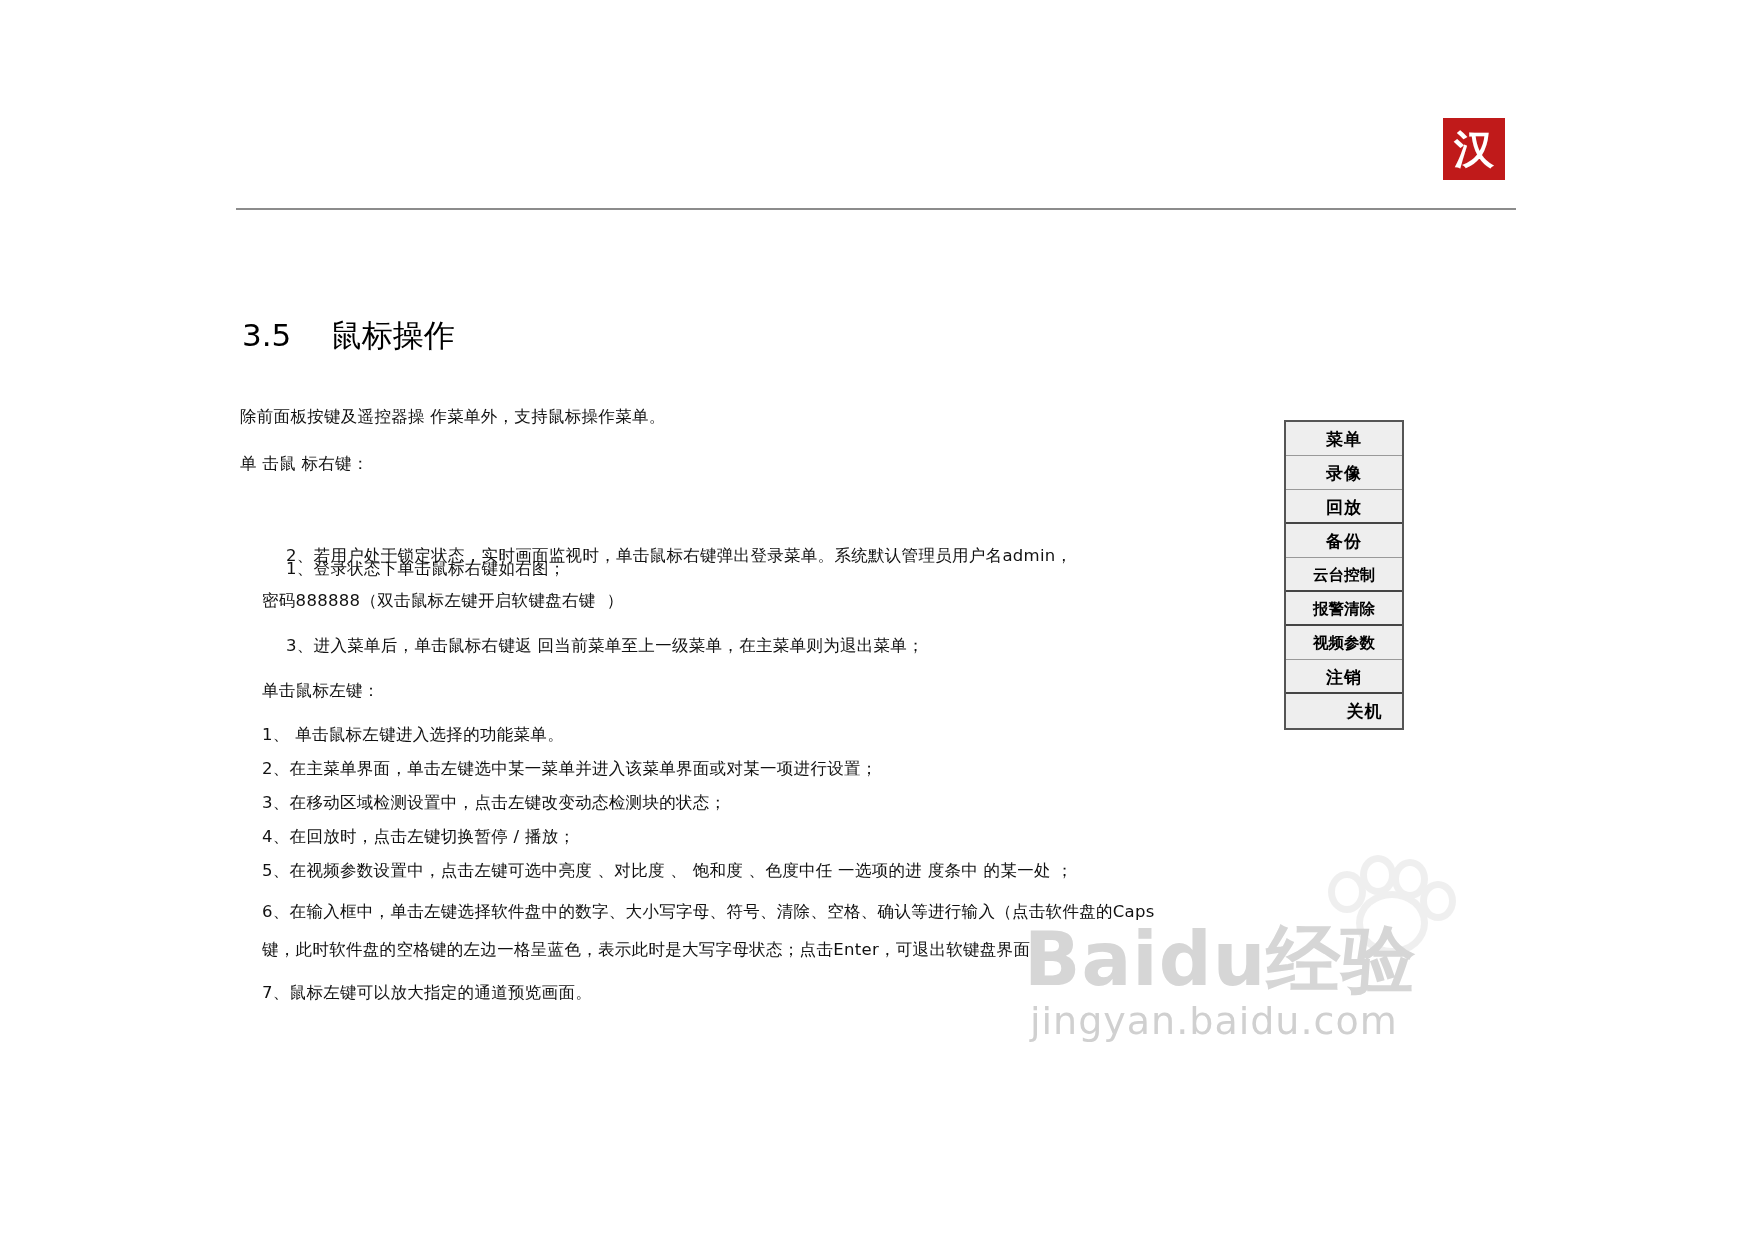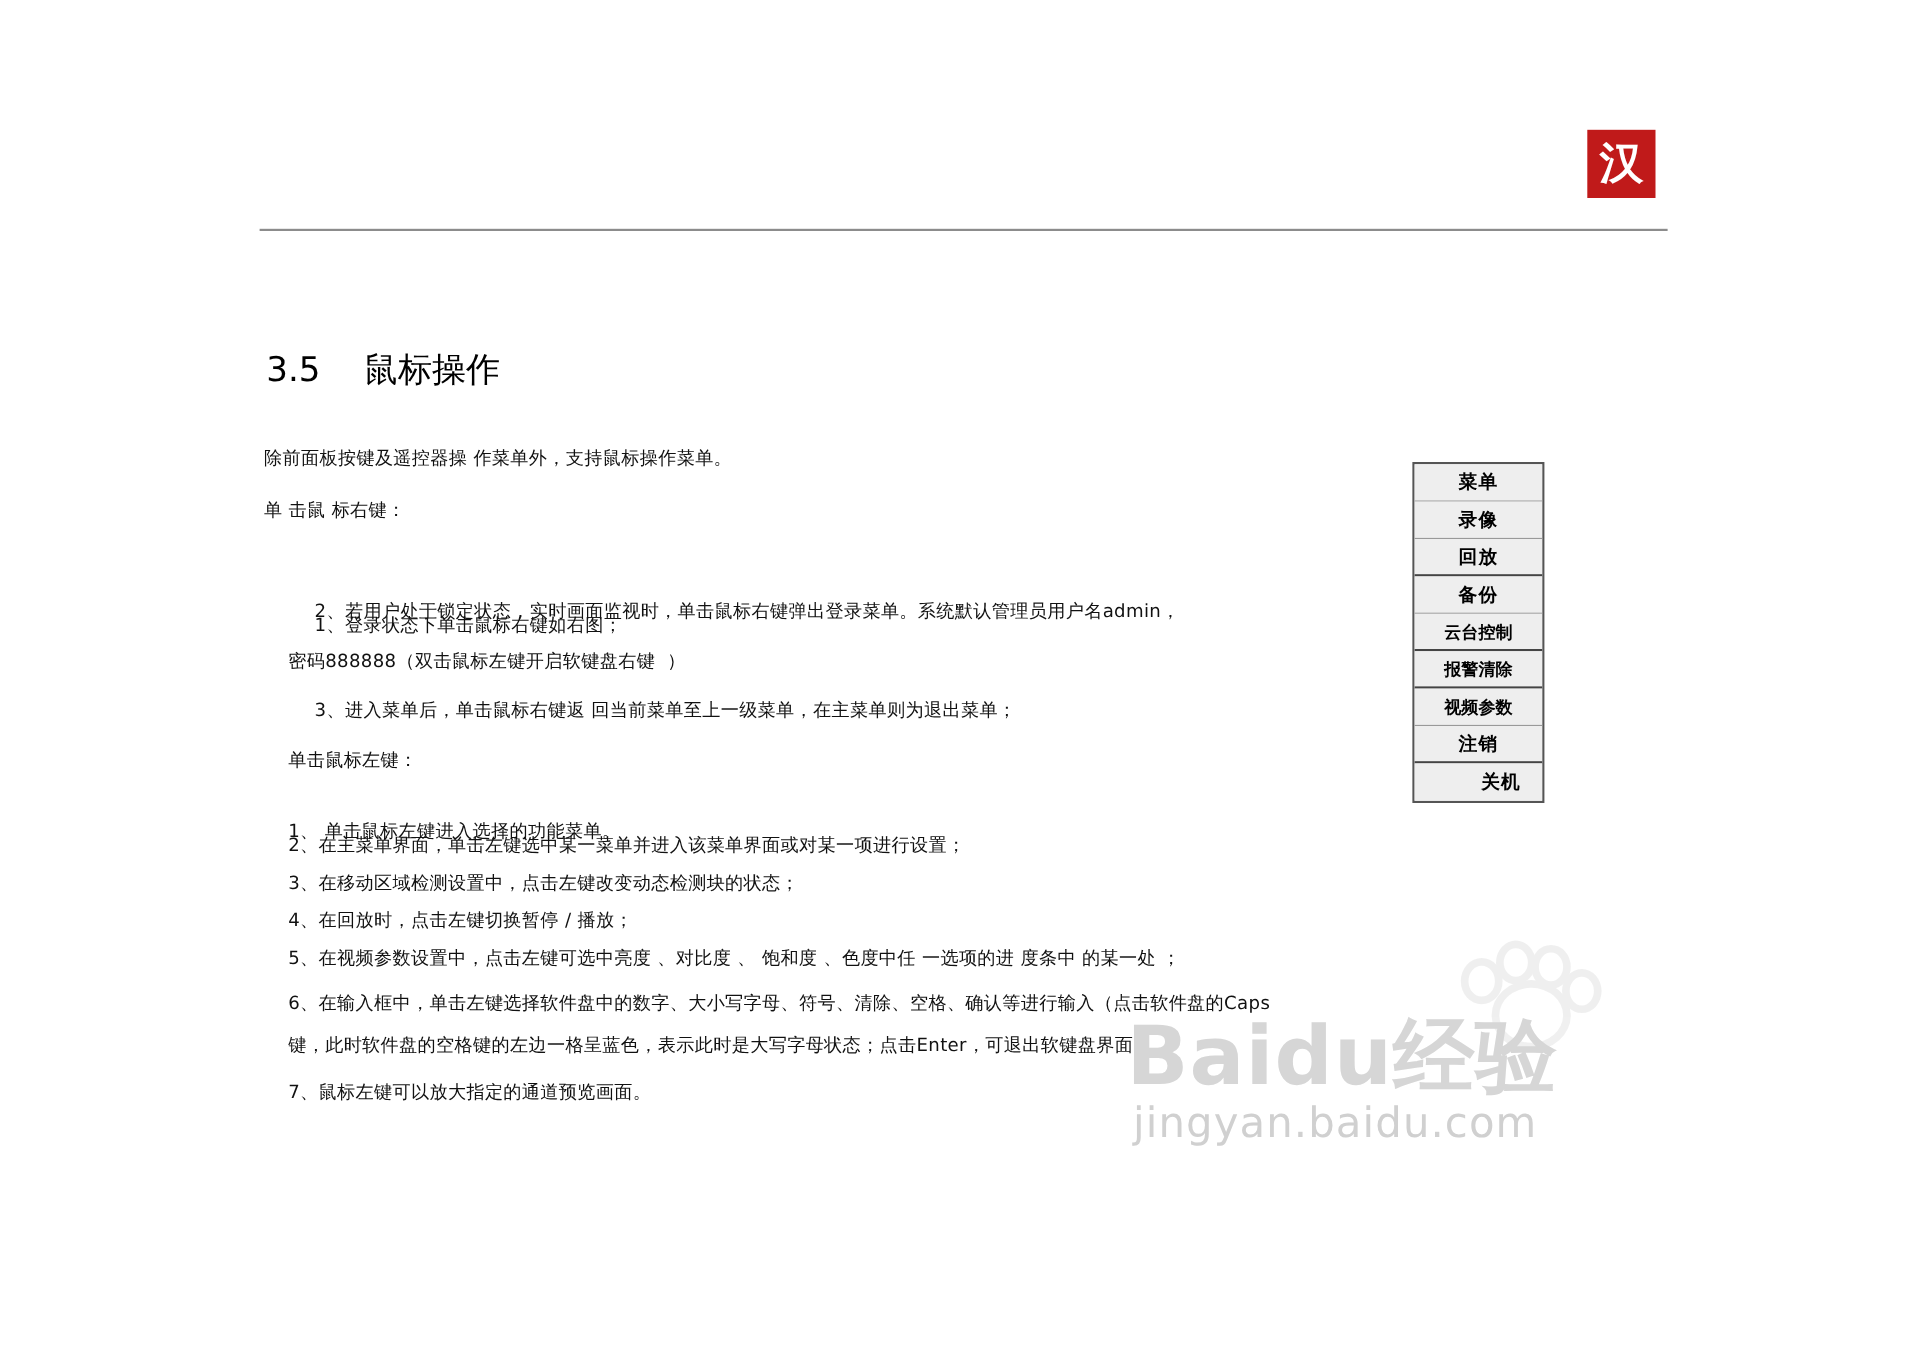--- a/index.html
+++ b/index.html
@@ -201,21 +201,21 @@
 <div class="para p-indent0" style="top:405px;">除前面板按键及遥控器操 作菜单外，支持鼠标操作菜单。</div>
 <div class="para p-indent0" style="top:452px;">单 击鼠 标右键：</div>
 
 <div class="para p-indent1" style="top:527px;margin-top:30px;">1、登录状态下单击鼠标右键如右图；</div>
 <div class="para p-indent1" style="top:544px;">2、若用户处于锁定状态，实时画面监视时，单击鼠标右键弹出登录菜单。系统默认管理员用户名admin，</div>
 <div class="para p-indent2" style="top:589px;">密码888888（双击鼠标左键开启软键盘右键  ）</div>
 <div class="para p-indent1" style="top:634px;">3、进入菜单后，单击鼠标右键返 回当前菜单至上一级菜单，在主菜单则为退出菜单；</div>
 
 <div class="para p-indent2" style="top:679px;">单击鼠标左键：</div>
 
-<div class="para p-indent2" style="top:744px;">1、 单击鼠标左键进入选择的功能菜单。</div>
+<div class="para p-indent2" style="top:723px;">1、 单击鼠标左键进入选择的功能菜单。</div>
 <div class="para p-indent2" style="top:757px;">2、在主菜单界面，单击左键选中某一菜单并进入该菜单界面或对某一项进行设置；</div>
 <div class="para p-indent2" style="top:791px;">3、在移动区域检测设置中，点击左键改变动态检测块的状态；</div>
 <div class="para p-indent2" style="top:825px;">4、在回放时，点击左键切换暂停 / 播放；</div>
 <div class="para p-indent2" style="top:859px;">5、在视频参数设置中，点击左键可选中亮度 、对比度 、 饱和度 、色度中任 一选项的进 度条中 的某一处 ；</div>
 <div class="para p-indent2" style="top:900px;">6、在输入框中，单击左键选择软件盘中的数字、大小写字母、符号、清除、空格、确认等进行输入（点击软件盘的Caps</div>
 <div class="para p-indent2" style="top:938px;">键，此时软件盘的空格键的左边一格呈蓝色，表示此时是大写字母状态；点击Enter，可退出软键盘界面）</div>
 <div class="para p-indent2" style="top:981px;">7、鼠标左键可以放大指定的通道预览画面。</div>
 
 <div class="menu-box">
   <div class="menu-item">菜单</div>

